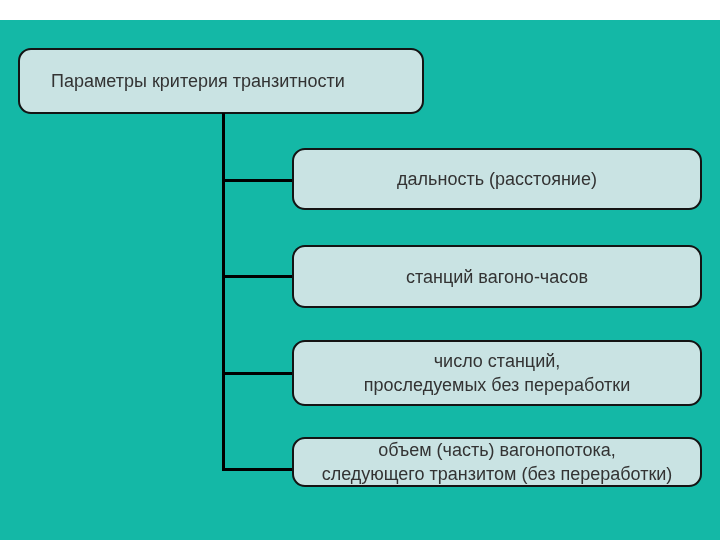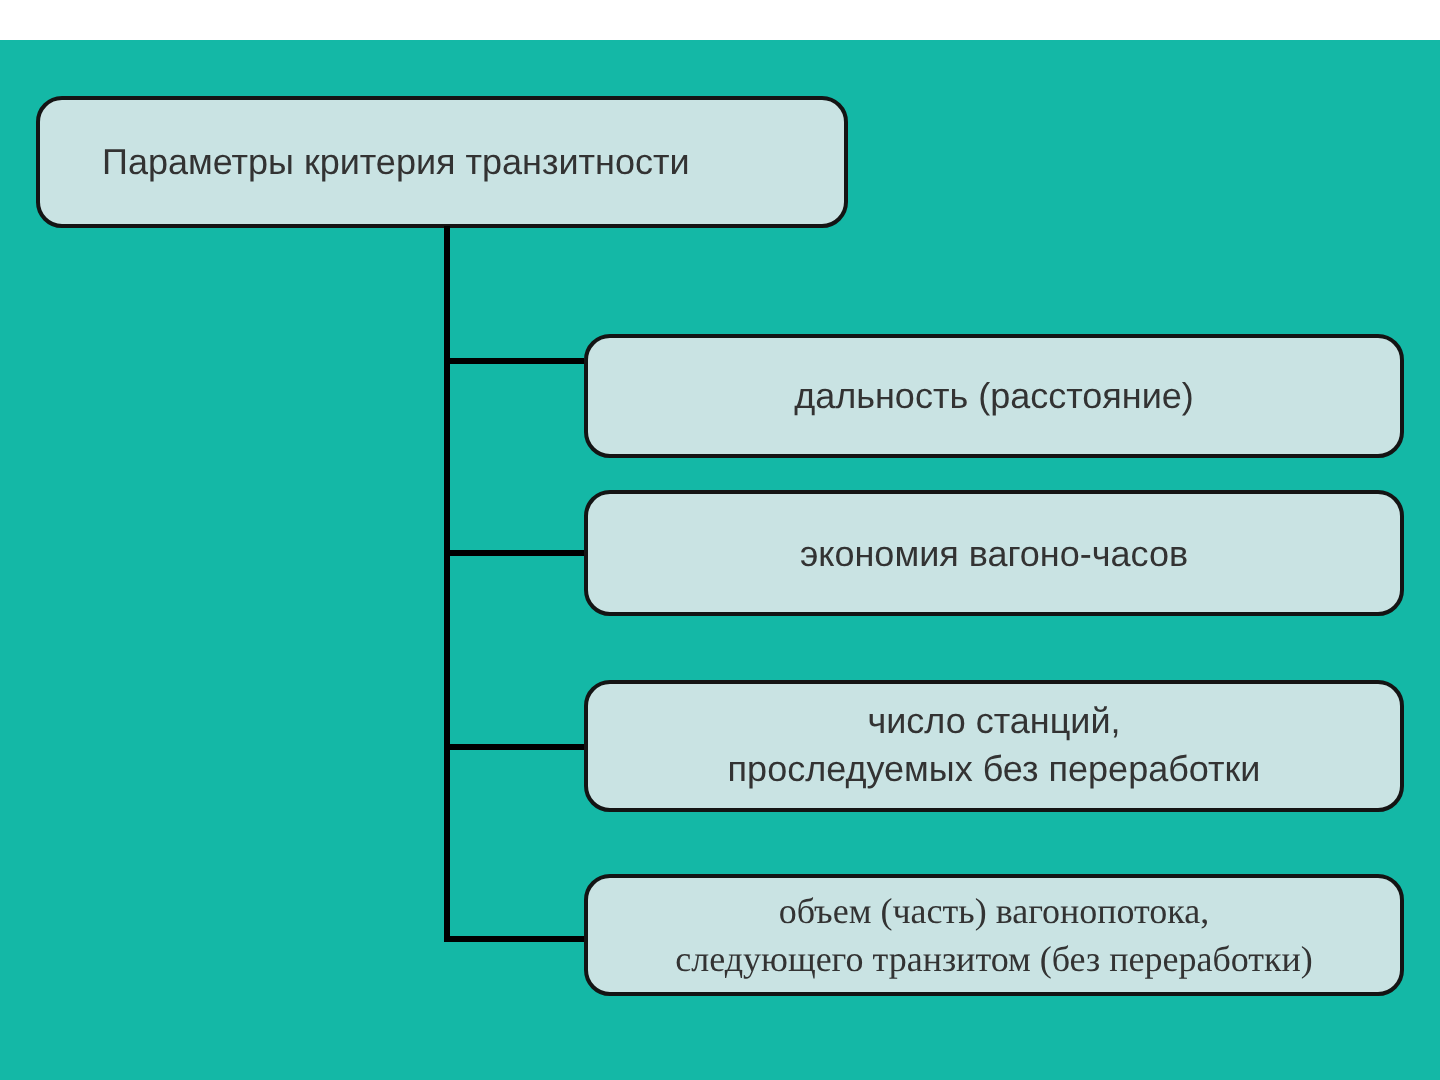--- a/index.html
+++ b/index.html
@@ -25,24 +25,24 @@
     width: 406px; height: 66px;
     display: flex;
     align-items: center;
     padding-left: 31px;
     font-size: 18px;
   }
   .leaf {
     left: 292px;
     width: 410px;
   }
-  .leaf-1 { top: 147px; height: 62px; }
+  .leaf-1 { top: 128px; height: 62px; }
   .leaf-2 { top: 225px; height: 63px; }
   .leaf-3 { top: 320px; height: 66px; padding-left: 33px; }
-  .leaf-4 { top: 417px; height: 61px; font-family: Liberation Serif, serif; }
+  .leaf-4 { top: 417px; height: 50px; }
   .leaf .label {
     position: absolute;
     left: 50%; top: 50%;
     transform: translate(-50%, -50%);
     white-space: pre;
     text-align: center;
     font-size: 18px;
     line-height: 1.35;
   }
   .connector {
@@ -75,21 +75,21 @@
   <div class="connector h-line h-line-1"></div>
   <div class="connector h-line h-line-2"></div>
   <div class="connector h-line h-line-3"></div>
   <div class="connector h-line h-line-4"></div>
 
   <div class="node leaf leaf-1">
     <div class="label">дальность (расстояние)</div>
   </div>
 
   <div class="node leaf leaf-2">
-    <div class="label">экономия вагоно-часов</div>
+    <div class="label">станций вагоно-часов</div>
   </div>
 
   <div class="node leaf leaf-3">
     <div class="label">число станций,
 проследуемых без переработки</div>
   </div>
 
   <div class="node leaf leaf-4">
     <div class="label">объем (часть) вагонопотока,
 следующего транзитом (без переработки)</div>

